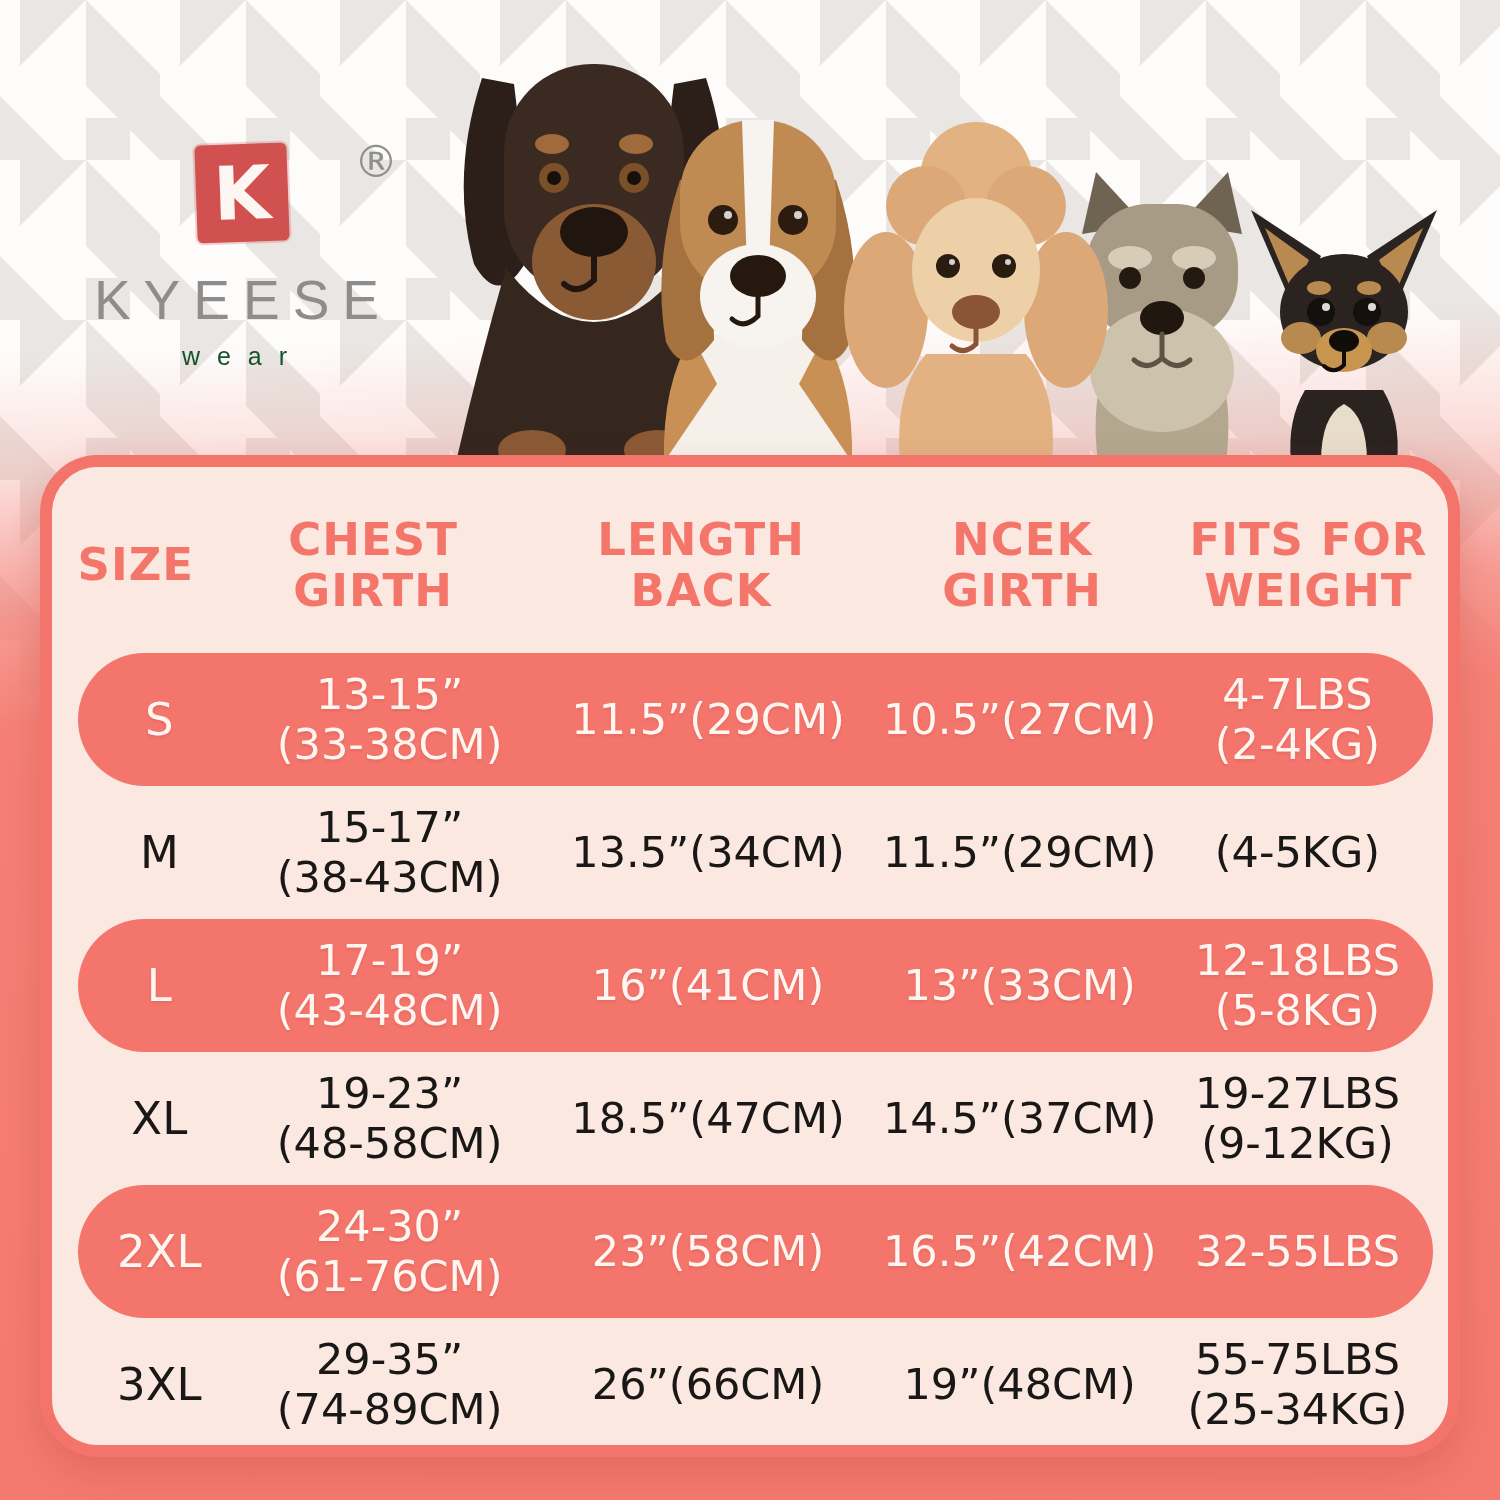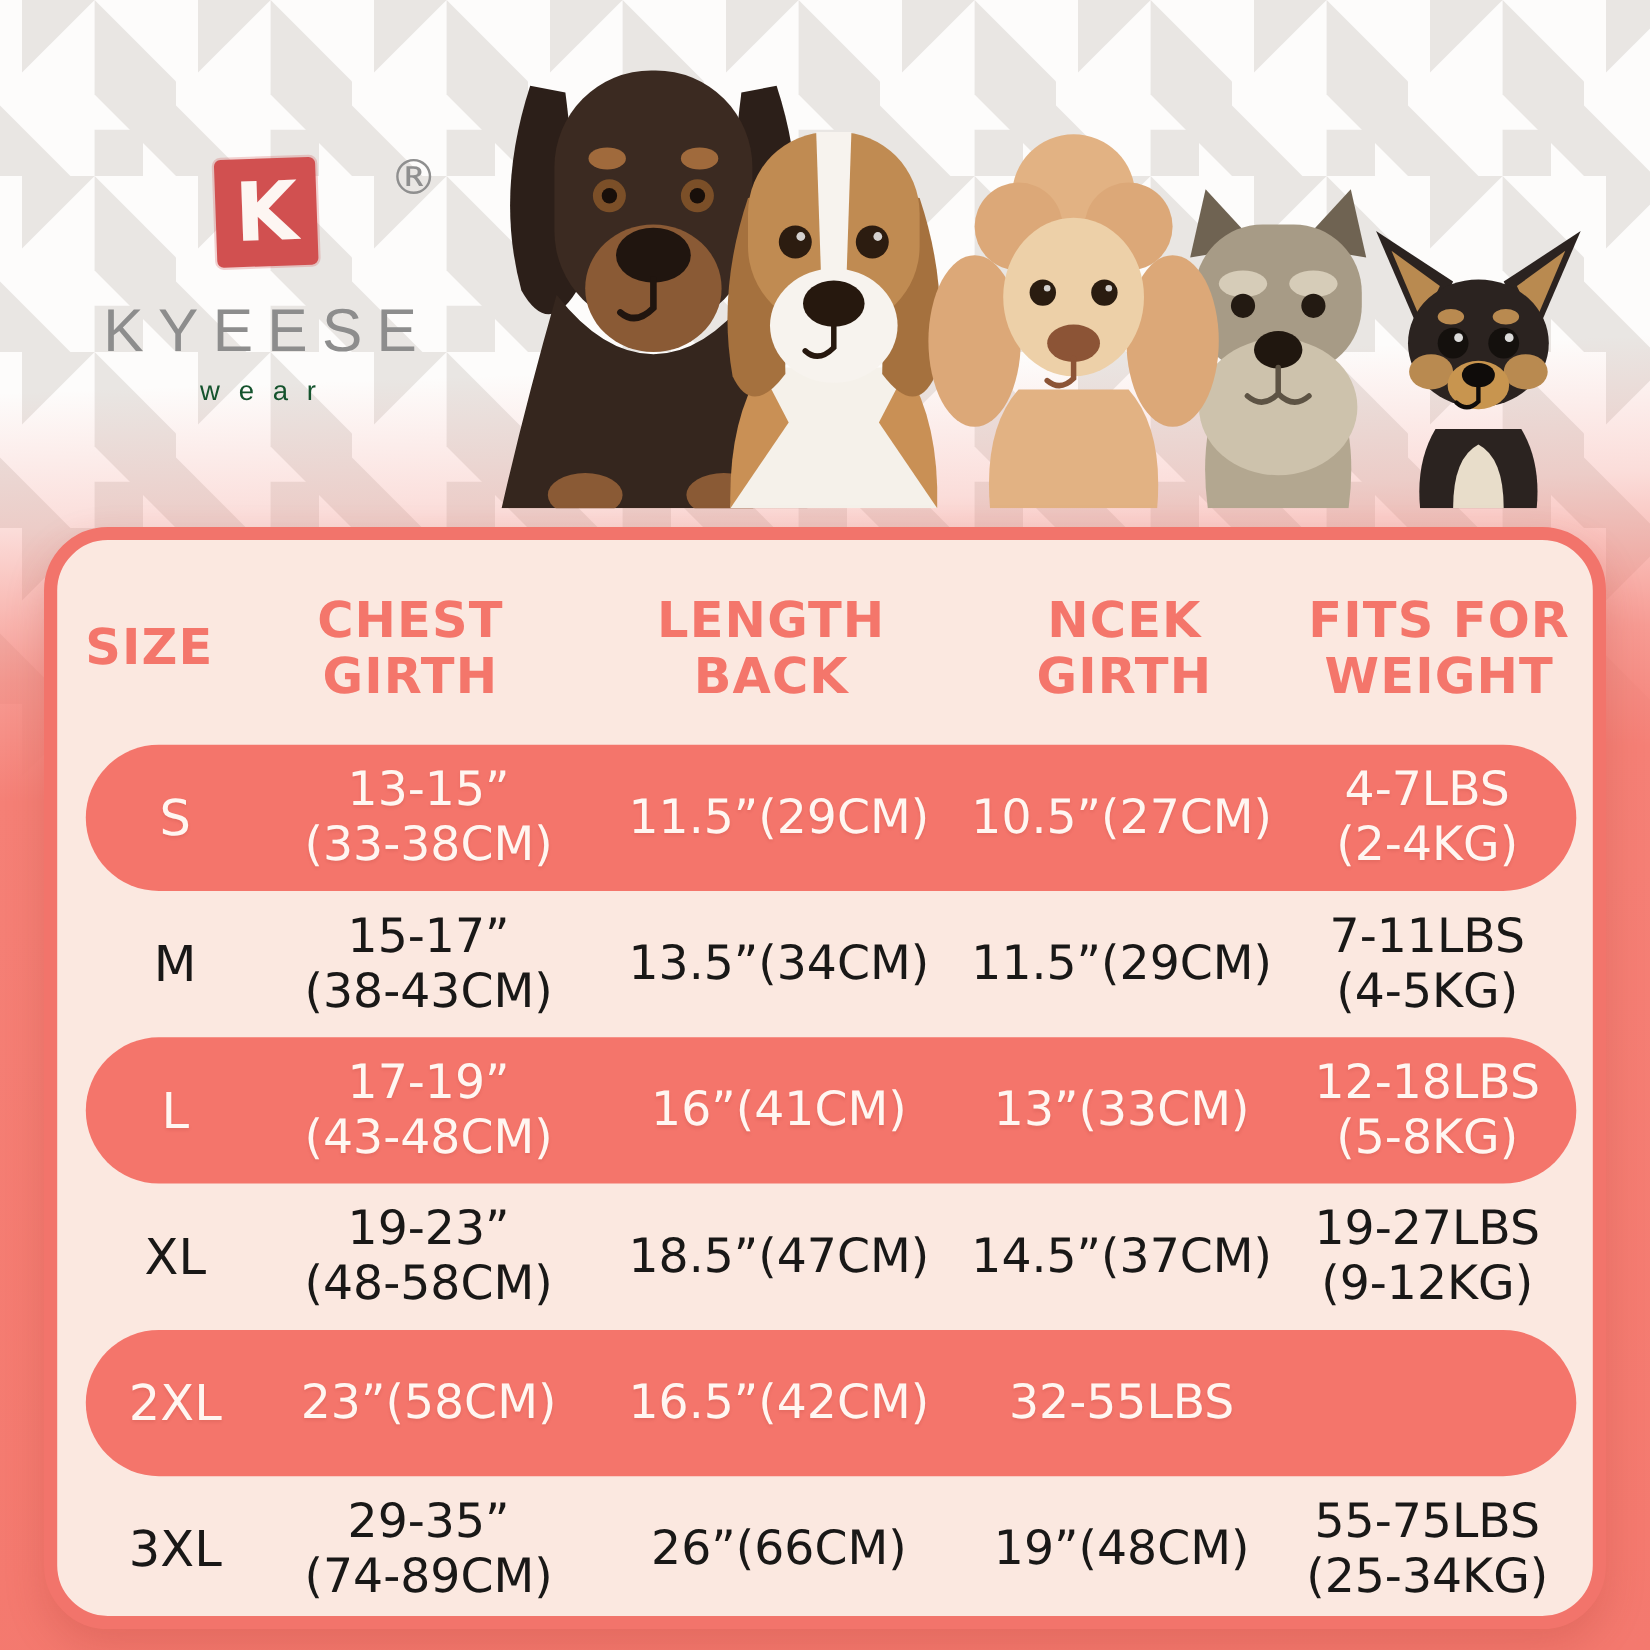--- a/index.html
+++ b/index.html
@@ -33,21 +33,21 @@
   .dog{position:absolute;}
   .dog-doberman{left:382px;top:26px;width:424px;height:436px;z-index:3;}
   .dog-beagle{left:622px;top:84px;width:272px;height:378px;z-index:4;}
   .dog-schnauzer{left:1038px;top:162px;width:248px;height:300px;z-index:5;}
   .dog-poodle{left:842px;top:114px;width:268px;height:348px;z-index:6;}
   .dog-chihuahua{left:1243px;top:204px;width:202px;height:258px;z-index:7;}
 
   
   .panel{position:absolute;left:40px;top:455px;width:1420px;height:1002px;z-index:8;
     background:#fbe8e0;border:12px solid #f2746b;border-radius:58px;box-sizing:border-box;
-    box-shadow:0 16px 36px rgba(170,55,45,0.22);margin-top:24px;}
+    box-shadow:0 16px 36px rgba(170,55,45,0.22);}
   .table{position:absolute;left:0;top:0;right:0;bottom:0;padding:10px 0 0 0;}
   .row{display:grid;grid-template-columns:12% 22% 25% 21% 20%;align-items:center;}
   .thead{height:176px;}
   .th{color:#f4766b;font-weight:700;font-size:45px;line-height:1.14;text-align:center;letter-spacing:1px;}
   .trow{height:133px;margin:0 15px 0 26px;text-align:center;color:#191817;font-size:43px;line-height:1.14;}
   .trow.pill{background:#f4756b;border-radius:70px;color:#fff6f1;
     text-shadow:0 2px 3px rgba(120,30,25,0.12);}
   .cell{display:flex;flex-direction:column;justify-content:center;}
   .sz{font-size:45px;}
   .l2{display:block;}
@@ -207,21 +207,20 @@
 
       <div class="row trow">
         <div class="cell sz">M</div>
         <div class="cell">
           <span>15-17”</span>
           <span>(38-43CM)</span>
         </div>
         <div class="cell">13.5”(34CM)</div>
         <div class="cell">11.5”(29CM)</div>
         <div class="cell">
-          <span>7-11LBS</span>
           <span>(4-5KG)</span>
         </div>
       </div>
 
       <div class="row trow pill">
         <div class="cell sz">L</div>
         <div class="cell">
           <span>17-19”</span>
           <span>(43-48CM)</span>
         </div>
@@ -242,20 +241,24 @@
         <div class="cell">18.5”(47CM)</div>
         <div class="cell">14.5”(37CM)</div>
         <div class="cell">
           <span>19-27LBS</span>
           <span>(9-12KG)</span>
         </div>
       </div>
 
       <div class="row trow pill">
         <div class="cell sz">2XL</div>
+        <div class="cell">
+          <span>24-30”</span>
+          <span>(61-76CM)</span>
+        </div>
         <div class="cell">23”(58CM)</div>
         <div class="cell">16.5”(42CM)</div>
         <div class="cell">
           <span>32-55LBS</span>
         </div>
       </div>
 
       <div class="row trow">
         <div class="cell sz">3XL</div>
         <div class="cell">

